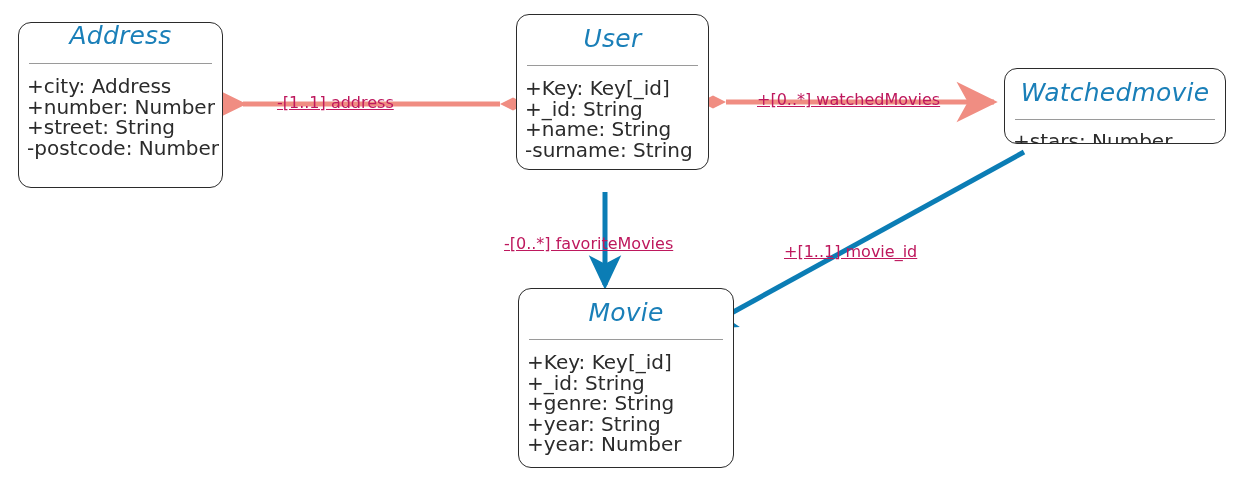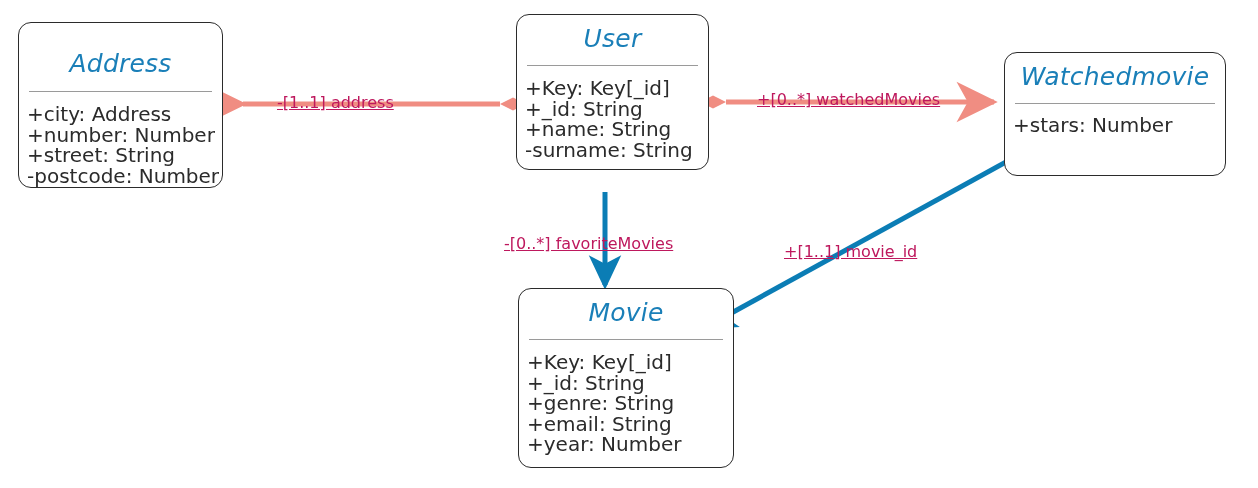--- a/index.html
+++ b/index.html
@@ -62,30 +62,30 @@
     color: #be185d;
     font-size: 16px;
     line-height: 20px;
     white-space: nowrap;
     background: transparent;
     text-decoration: underline;
   }
 
   
   #class-address      { left: 18px;   top: 22px;  width: 205px; height: 166px; }
-  #class-address .class-title { margin-top: 28px; }
+  #class-address .class-title { margin-top: 0; }
   #class-address .class-sep   { margin: 15px 10px 0 10px; }
   #class-address .attr-list   { margin: 12px 0 0 8px; }
 
   #class-user         { left: 516px;  top: 14px;  width: 193px; height: 156px; }
   #class-user .class-title { margin-top: 11px; }
   #class-user .class-sep   { margin: 14px 10px 0 10px; }
   #class-user .attr-list   { margin: 12px 0 0 8px; }
 
-  #class-watchedmovie { left: 1004px; top: 52px;  width: 222px; height: 124px; }
+  #class-watchedmovie { left: 1004px; top: 68px;  width: 222px; height: 76px; }
   #class-watchedmovie .class-title { margin-top: 11px; }
   #class-watchedmovie .class-sep   { margin: 14px 10px 0 10px; }
   #class-watchedmovie .attr-list   { margin: 11px 0 0 8px; }
 
   #class-movie        { left: 518px;  top: 288px; width: 216px; height: 180px; }
   #class-movie .class-title { margin-top: 11px; }
   #class-movie .class-sep   { margin: 14px 10px 0 10px; }
   #class-movie .attr-list   { margin: 12px 0 0 8px; }
 
   
@@ -161,21 +161,21 @@
     </ul>
   </div>
 
   <div class="uml-class" id="class-movie">
     <div class="class-title">Movie</div>
     <div class="class-sep"></div>
     <ul class="attr-list">
       <li class="attr-item">+Key: Key[_id]</li>
       <li class="attr-item">+_id: String</li>
       <li class="attr-item">+genre: String</li>
-      <li class="attr-item">+email: String</li>
+      <li class="attr-item">+year: String</li>
       <li class="attr-item">+year: Number</li>
     </ul>
   </div>
 
   <div class="edge-label" id="label-address">-[1..1] address</div>
   <div class="edge-label" id="label-watchedmovies">+[0..*] watchedMovies</div>
   <div class="edge-label" id="label-favoritemovies">-[0..*] favoriteMovies</div>
   <div class="edge-label" id="label-movieid">+[1..1] movie_id</div>
 
 </div>

